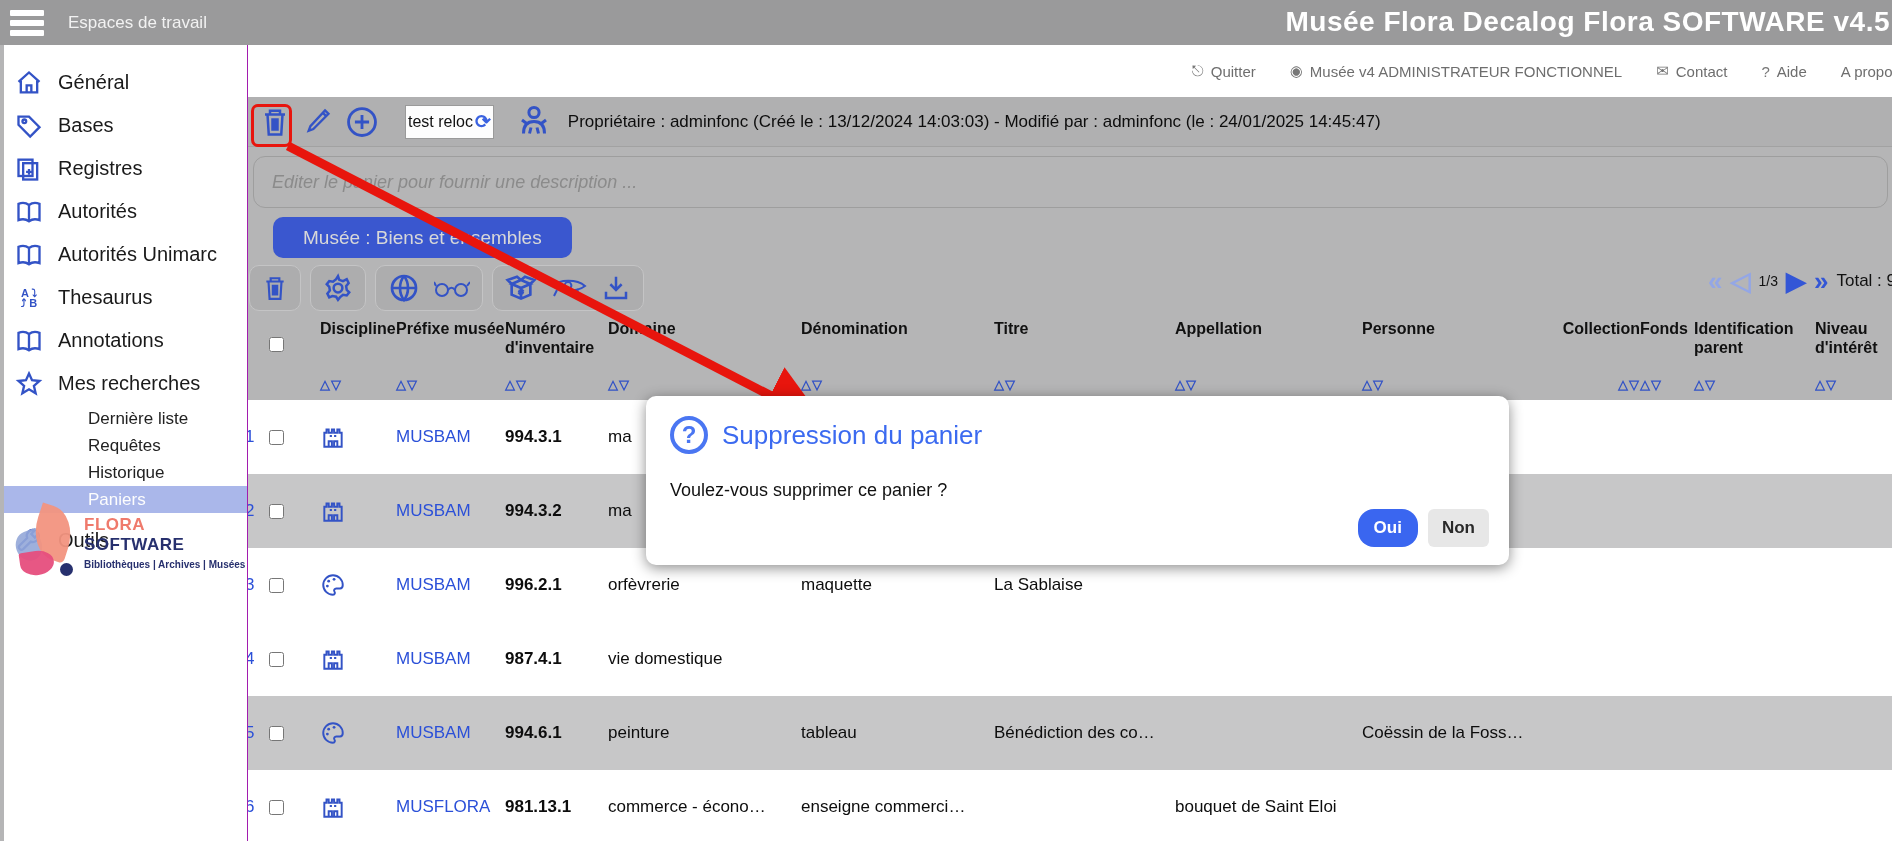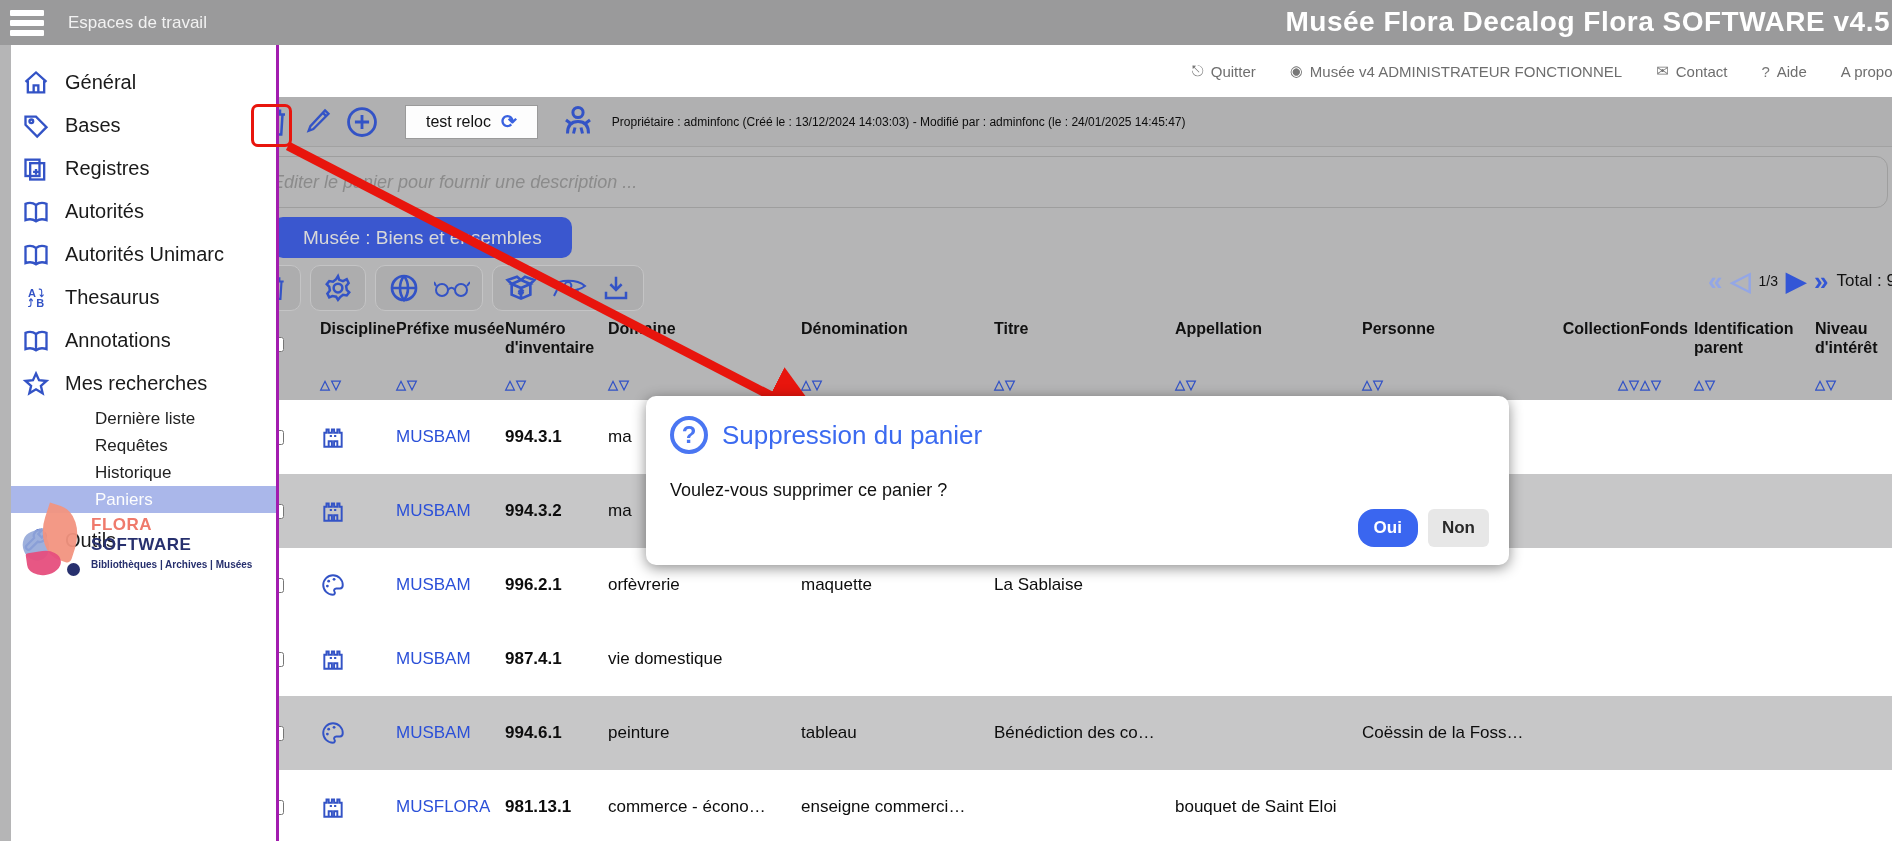--- a/index.html
+++ b/index.html
@@ -13,21 +13,21 @@
   .workspace { color:#f2f2f2; font-size:17px; margin-left:24px; }
   .apptitle { position:absolute; right:2px; top:6px; color:#fff; font-size:28px; font-weight:bold; letter-spacing:.5px; white-space:nowrap; }
 
   
   .userbar { position:absolute; left:232px; top:45px; width:1660px; height:52px; background:#fff; display:flex; align-items:center; justify-content:flex-end; gap:34px; padding-right:0; z-index:4; }
   .userlink { color:#6e6e6e; font-size:15px; display:flex; align-items:center; gap:7px; white-space:nowrap; cursor:pointer; }
   .userlink:last-child { margin-right:-8px; }
   .uicon { color:#777; font-size:15px; }
 
   
-  .sidebar { position:absolute; left:11px; top:45px; width:268px; height:796px; background:#fff; border-right:3px solid #a21caf; z-index:4; }
+  .sidebar { position:absolute; left:4px; top:45px; width:244px; height:796px; background:#fff; border-right:1px solid #a21caf; z-index:4; }
   .navitem { display:flex; align-items:center; gap:14px; height:43px; padding-left:10px; font-size:20px; color:#1a1a1a; cursor:pointer; }
   .navitem .ic { width:30px; height:30px; flex:0 0 30px; display:flex; align-items:center; justify-content:center; }
   .navitem .ic svg { width:28px; height:28px; }
   .subitem { font-size:17px; color:#222; padding-left:84px; height:27px; display:flex; align-items:center; cursor:pointer; }
   .subitem.sel { background:#aab7ea; color:#fdfdfd; width:100%; }
   .sortglyph { font-size:11px; font-weight:bold; color:#3353c6; line-height:10px; }
 
   .logo { position:absolute; left:8px; top:462px; width:215px; }
   .logowrap { display:flex; align-items:center; gap:8px; }
   .petals { position:relative; width:64px; height:70px; flex:0 0 64px; }
@@ -42,24 +42,24 @@
 
   
   .main { position:absolute; left:233px; top:97px; width:1659px; height:744px; background:#b5b5b6; }
 
   .toolbar1 { position:absolute; left:0; top:0; width:1659px; height:50px; background:#b0b0b1; border-bottom:1px solid #a2a2a2; display:flex; align-items:center; }
   .tbtn { background:none; border:none; cursor:pointer; display:flex; align-items:center; justify-content:center; }
   .tbtn svg { display:block; }
   .trash1 { margin-left:24px; width:36px; }
   .pencil1 { margin-left:8px; width:34px; }
   .plus1 { margin-left:8px; width:38px; }
-  .namebox { margin-left:24px; height:34px; background:#fdfdfd; border:1px solid #9a9a9a; display:flex; align-items:center; gap:10px; padding:0 20px; font-size:16px; color:#111; cursor:pointer; }
+  .namebox { margin-left:24px; height:34px; background:#fdfdfd; border:1px solid #9a9a9a; display:flex; align-items:center; gap:2px; padding:0 2px; font-size:16px; color:#111; cursor:pointer; }
   .refresh { color:#3a62e0; font-size:19px; font-weight:bold; }
   .ownericon { margin-left:22px; }
-  .ownerinfo { margin-left:16px; font-size:12px; color:#0d0d0d; white-space:nowrap; }
+  .ownerinfo { margin-left:16px; font-size:17px; color:#0d0d0d; white-space:nowrap; }
 
   .descband { position:absolute; left:0; top:51px; width:1659px; height:66px; }
   .descbox { position:absolute; left:20px; top:8px; width:1635px; height:52px; border:1px solid #9e9e9e; border-radius:12px; display:flex; align-items:center; padding-left:18px; color:#8b8b8b; font-style:italic; font-size:18px; cursor:text; }
 
   .tabrow { position:absolute; left:0; top:117px; width:1659px; height:46px; }
   .bluetab { position:absolute; left:40px; top:3px; height:41px; background:#3a57cf; color:#d8d8d8; border:none; border-radius:10px; font-size:19px; padding:0 30px; cursor:pointer; }
 
   .toolbar2 { position:absolute; left:0; top:163px; width:1659px; height:55px; display:flex; align-items:center; }
   .grpbtn { height:46px; background:#adadae; border:1px solid #c4c4c5; border-radius:10px; margin-left:9px; display:flex; align-items:center; gap:14px; padding:0 12px; cursor:pointer; }
   .grpbtn:first-child { margin-left:16px; }

